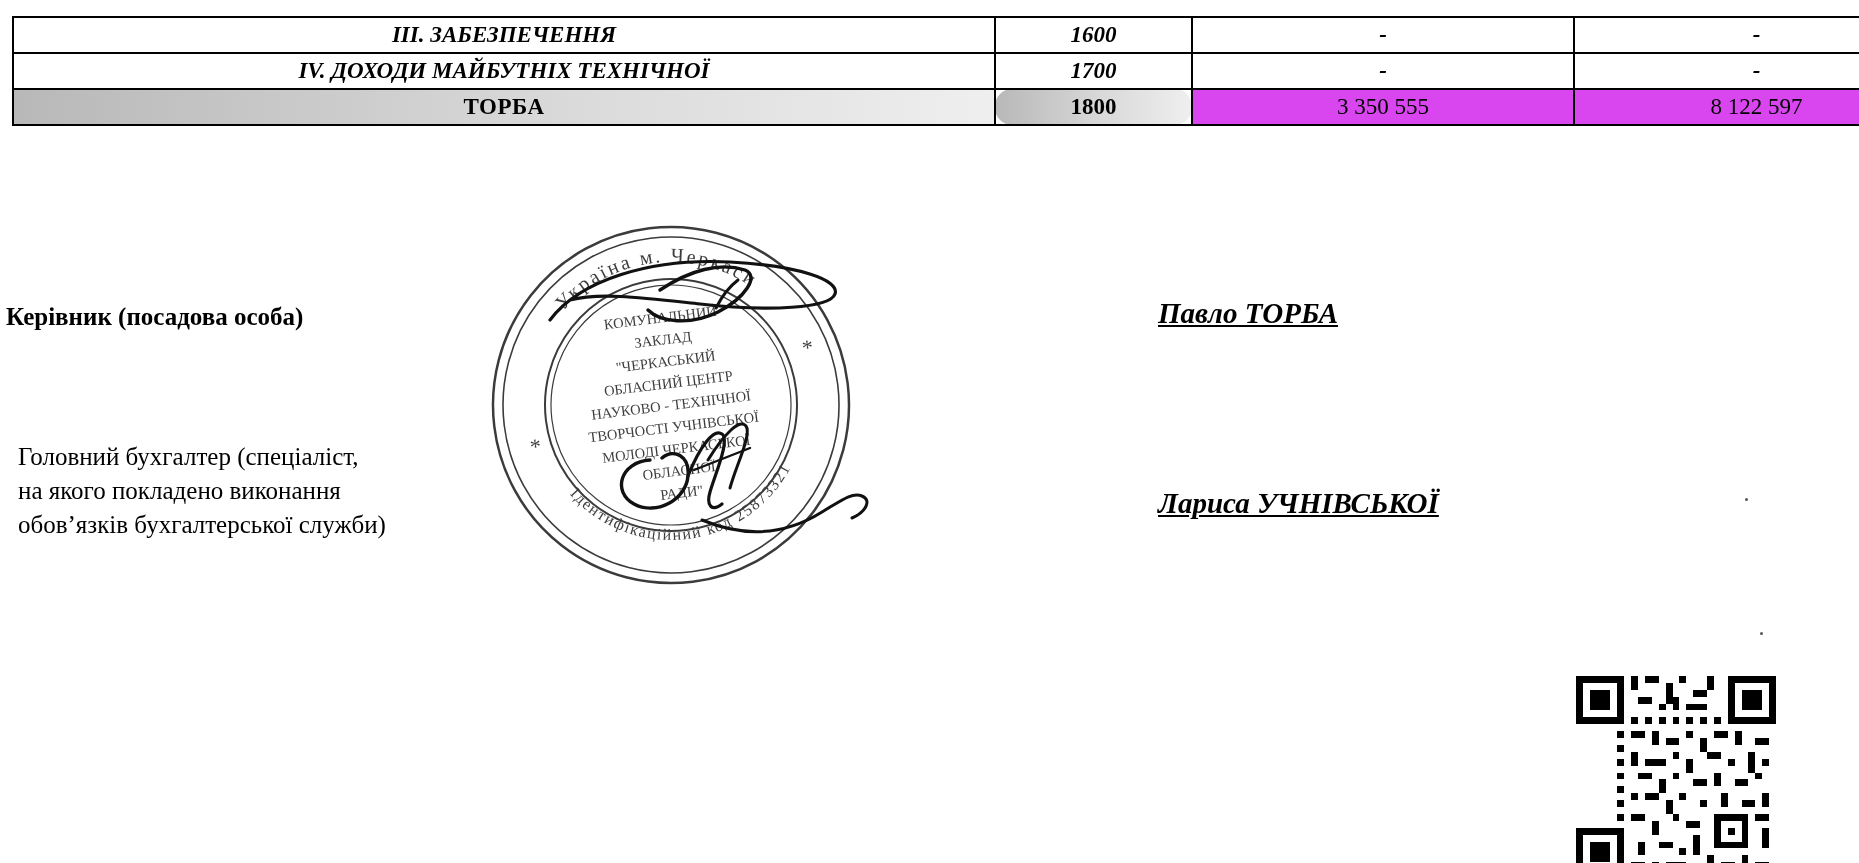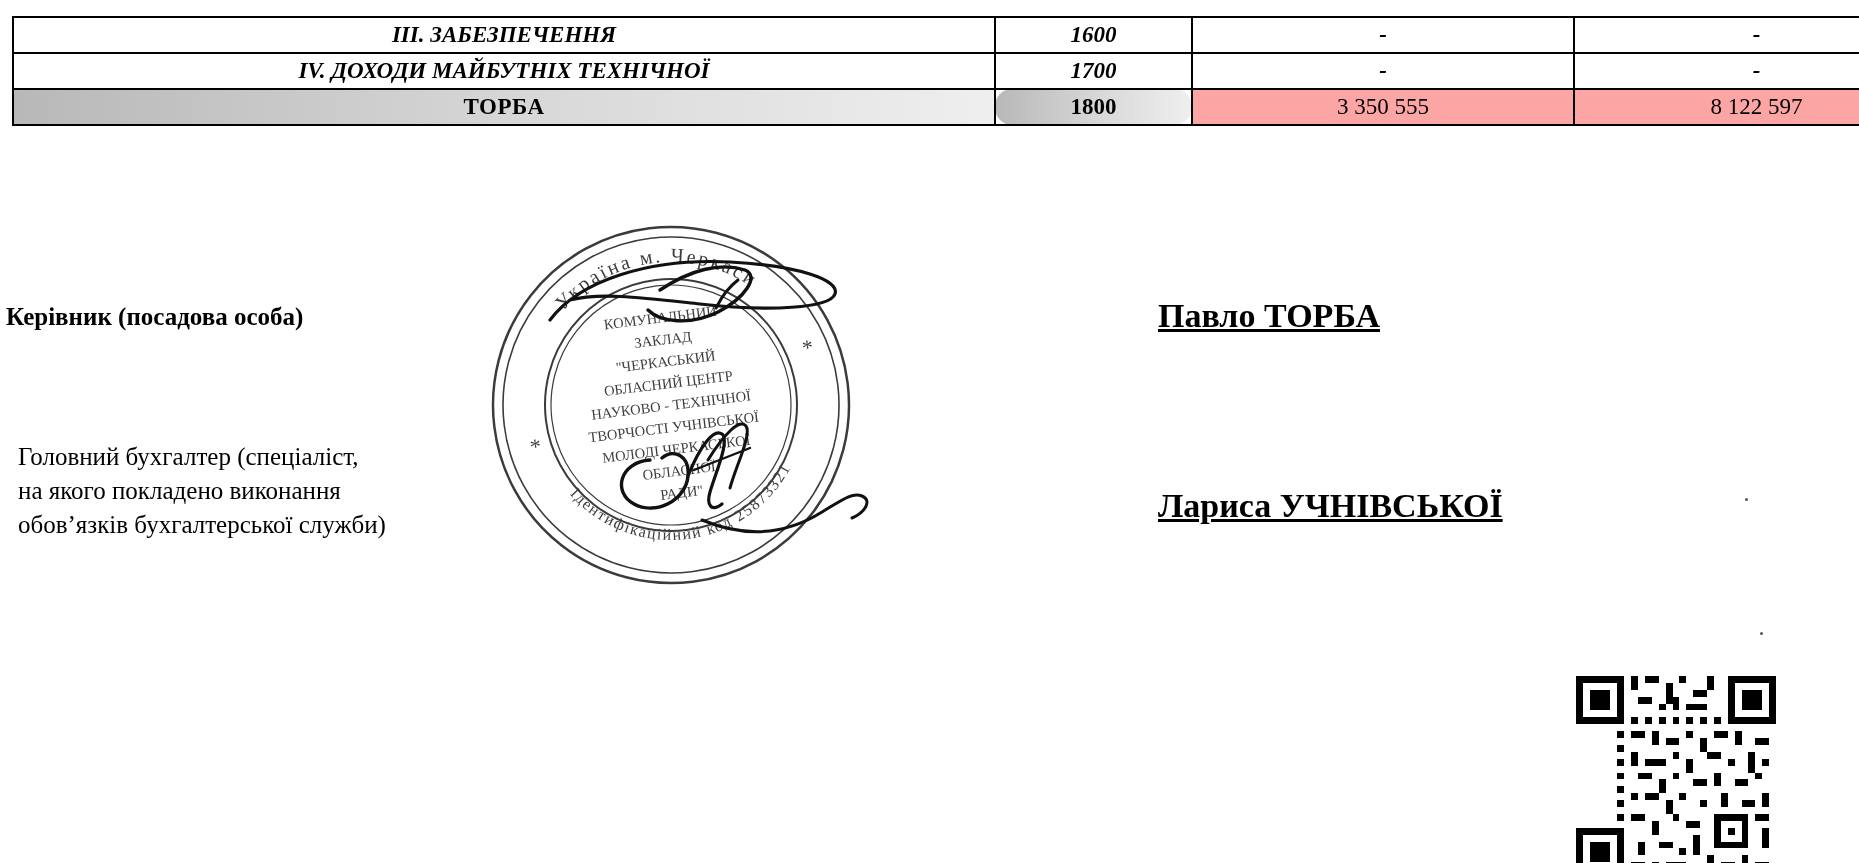--- a/index.html
+++ b/index.html
@@ -42,21 +42,21 @@
   .row-section td {
     font-style: italic;
     font-weight: bold;
   }
   .row-total td {
     font-weight: bold;
     background: linear-gradient(to right, #b8b8b8 0%, #d9d9d9 55%, #efefef 100%);
   }
   .row-total td.col-start,
   .row-total td.col-end {
-    background: #fca5a5;
+    background: #d946ef;
     font-weight: normal;
   }
   .row-total td.col-name {
     font-style: normal;
     letter-spacing: 0.5px;
   }
   .dash-cell {
     text-align: right;
     font-size: 22px;
     padding-right: 8px;
@@ -69,21 +69,22 @@
     position: absolute;
     font-size: 25px;
     line-height: 34px;
     white-space: pre-line;
   }
   #label-director { left: 6px; top: 300px; font-weight: bold; }
   #label-accountant { left: 18px; top: 400px; width: 560px; margin-top: 40px; }
 
   .sig-name {
     position: absolute;
-    font-size: 34px;
+    font-size: 29px;
+    font-style: italic;
     font-weight: bold;
     text-decoration: underline;
     white-space: nowrap;
   }
   #name-director { left: 1158px; top: 297px; }
   #name-accountant { left: 1158px; top: 487px; }
 
   
   .stamp {
     position: absolute;

